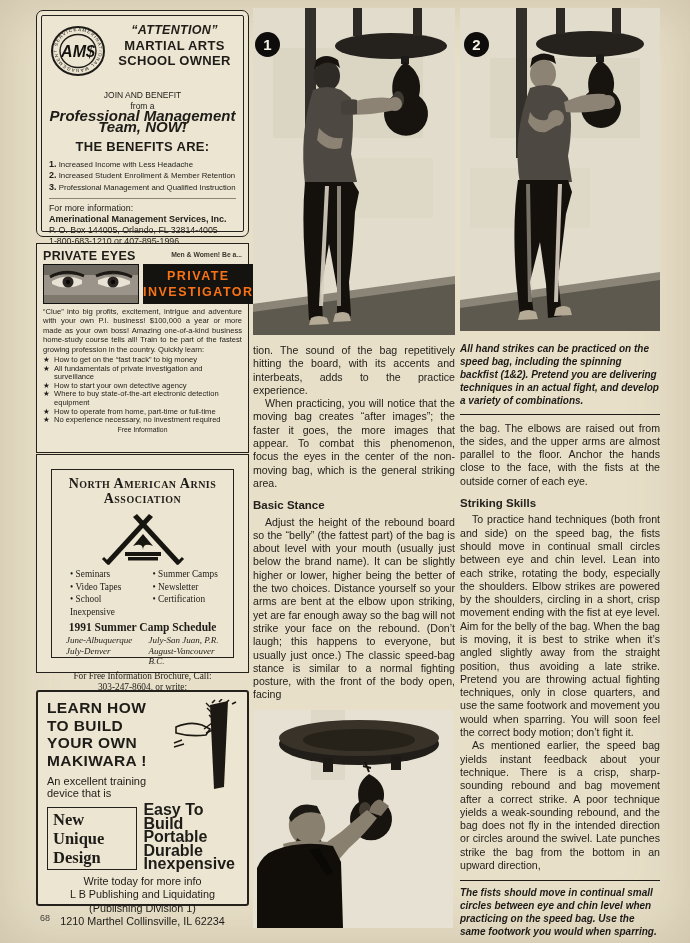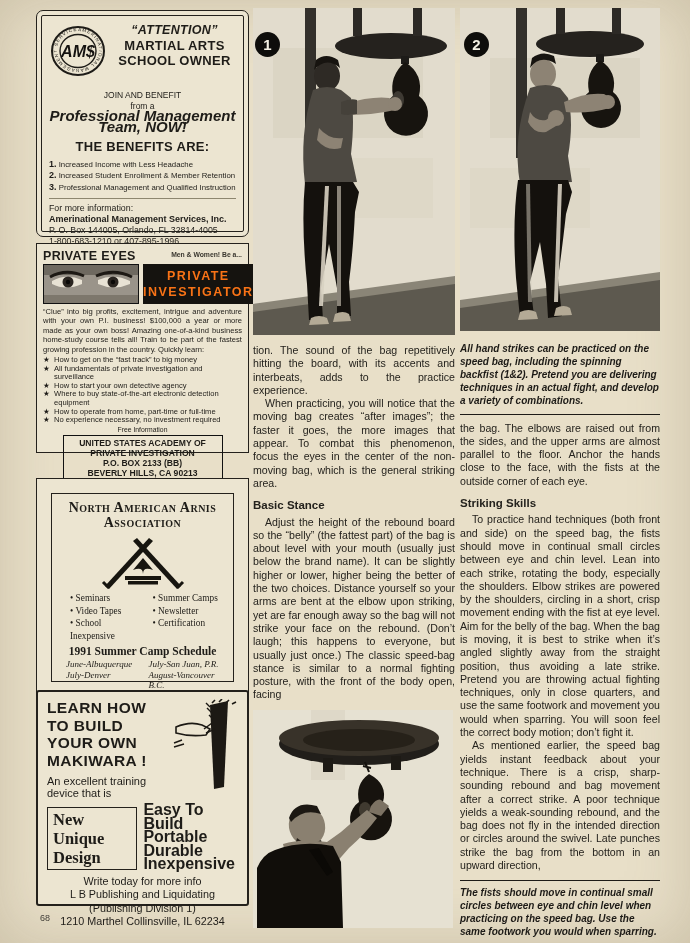--- a/index.html
+++ b/index.html
@@ -41,21 +41,21 @@
                font-weight:bold; font-size:12.5px; line-height:16px; letter-spacing:1.5px; padding-top:4px; height:40px;}
   .pe-body { font-size:7.6px; line-height:9.4px; text-align:justify; margin-top:3px; }
   .pe-bullets { margin-top:2px; }
   .pe-bullet { font-size:7.6px; line-height:8.6px; display:flex; gap:3px; }
   .pe-bullet .star { flex:0 0 8px; }
   .pe-free { text-align:center; font-size:6.8px; margin-top:1px; }
   .pe-box { width:160px; margin:2px auto 0; border:1.5px solid #111; text-align:center;
             font-weight:bold; font-size:8.6px; line-height:10.2px; padding:2px 1px; }
 
   
-  .ad-arnis { top:478px; height:219px; border:1px solid #24211c; padding:14px; font-family:"Liberation Serif", serif; }
+  .ad-arnis { top:454px; height:219px; border:1px solid #24211c; padding:14px; font-family:"Liberation Serif", serif; }
   .arnis-inner { border:1px solid #24211c; height:100%; padding:6px 8px 4px; text-align:center; }
   .arnis-title { font-variant:small-caps; font-weight:bold; font-size:14px; line-height:15px; letter-spacing:.5px; }
   .arnis-logo { margin:2px auto 0; display:block; }
   .arnis-cols { display:flex; text-align:left; font-size:9.3px; line-height:12.5px; margin-top:2px; }
   .arnis-cols > div { flex:1; padding-left:10px; }
   .arnis-sched-title { font-weight:bold; font-size:11.5px; margin-top:3px; }
   .arnis-sched { display:flex; text-align:left; font-style:italic; font-size:9px; line-height:10.5px; margin-top:2px; }
   .arnis-sched > div { flex:1; padding-left:6px; }
   .arnis-contact { font-size:9.3px; line-height:11.5px; margin-top:4px; }
 
@@ -179,26 +179,20 @@
       <div class="pe-bullet">
           <span class="star">★</span>
           <span>How to operate from home, part-time or full-time</span>
         </div>
       <div class="pe-bullet">
           <span class="star">★</span>
           <span>No experience necessary, no investment required</span>
         </div>
     </div>
     <div class="pe-free">Free Information</div>
-    <div class="pe-box">
-      <div>UNITED STATES ACADEMY OF</div>
-      <div>PRIVATE INVESTIGATION</div>
-      <div>P.O. BOX 2133 (BB)</div>
-      <div>BEVERLY HILLS, CA 90213</div>
-    </div>
   </div>
 
   <div class="ad ad-arnis">
     <div class="arnis-inner">
       <div class="arnis-title">
         <div>North American Arnis</div>
         <div>Association</div>
       </div>
       <svg class="arnis-logo" width="96" height="58" viewBox="0 0 96 58">
         <path d="M10 54 L54 6 L58 9 L14 57 Z" fill="#17150f"></path>

